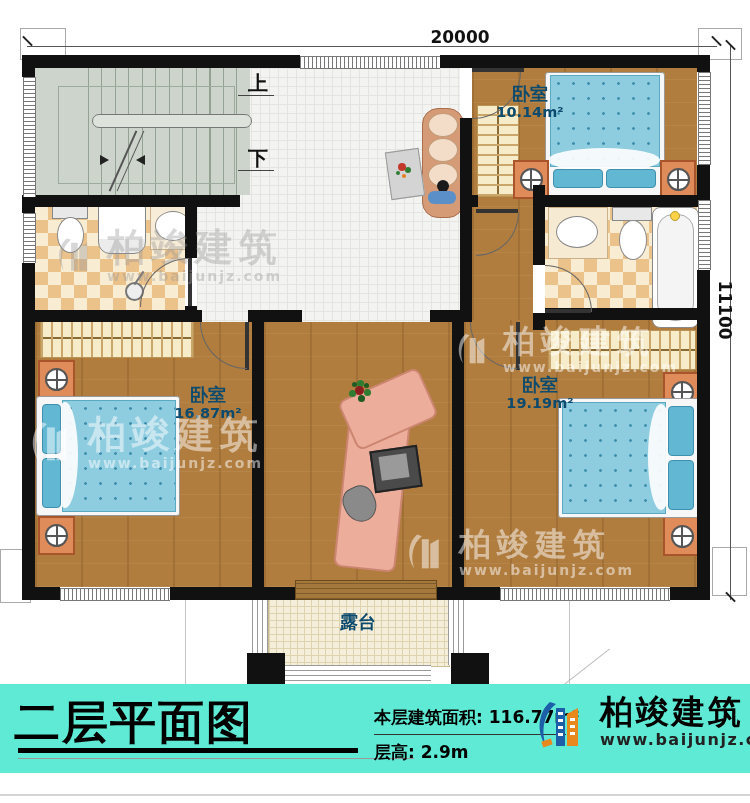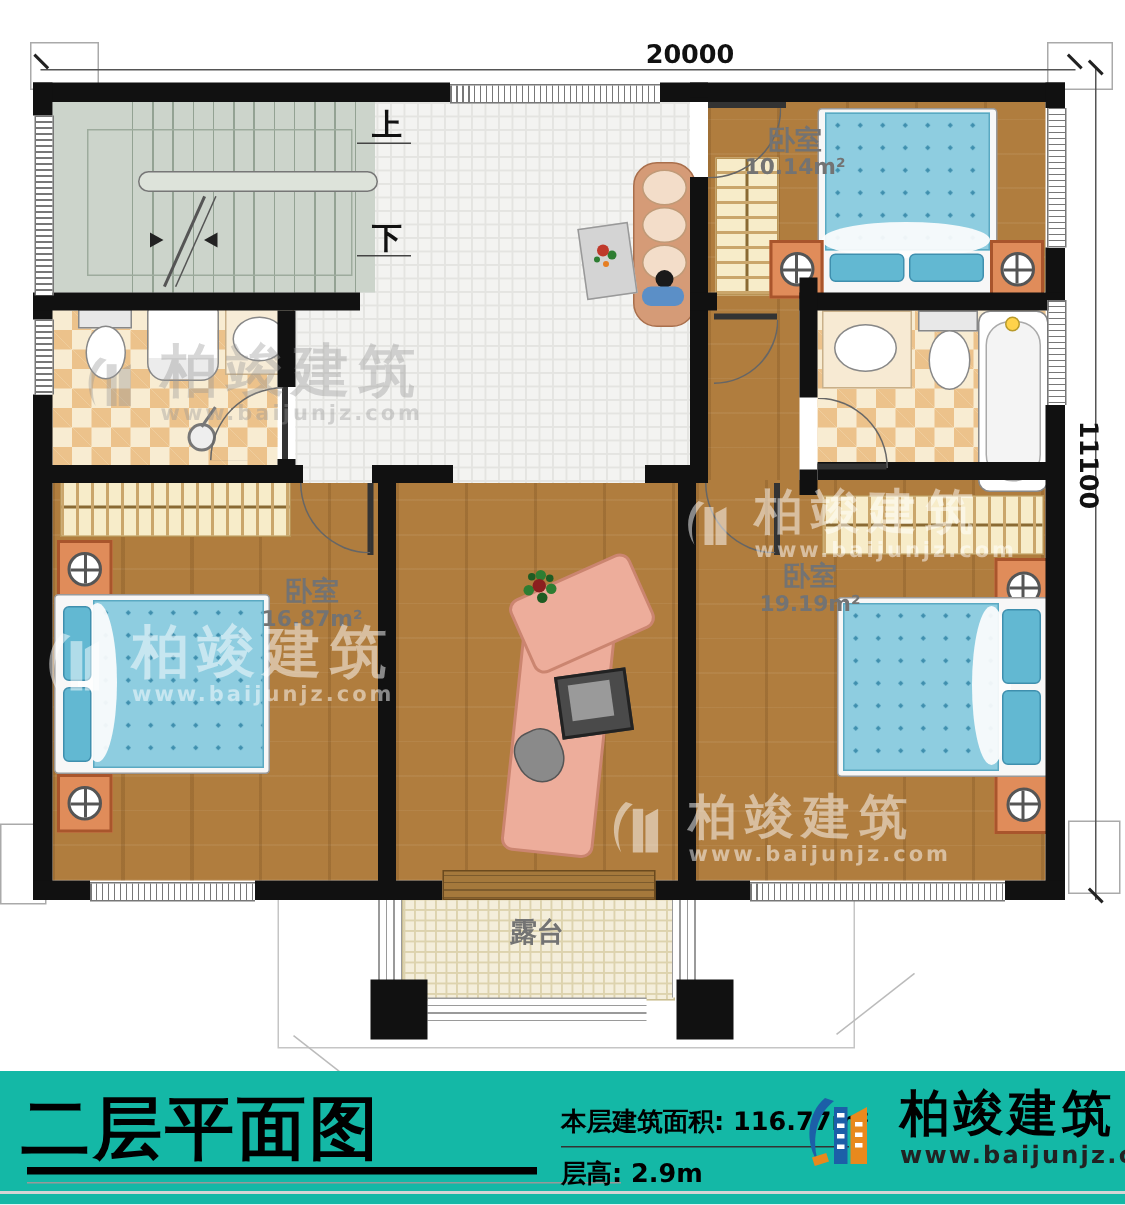--- a/index.html
+++ b/index.html
@@ -42,21 +42,21 @@
             linear-gradient(#8a6a33 0 0);background-size:100% 100%,100% 2px;
             background-position:0 0,0 center;background-repeat:repeat,no-repeat;}
   .wrobe.v{background-image:repeating-linear-gradient(0deg,#caa66b 0 2px,transparent 2px 10px),
             linear-gradient(#8a6a33 0 0);background-size:100% 100%,2px 100%;
             background-position:0 0,center 0;background-repeat:repeat,no-repeat;}
   .white-fix{background:#fff;border:1.5px solid #888;}
   
   .arc{position:absolute;border:1.5px solid #666;z-index:5;background:transparent;}
   .leaf{position:absolute;background:#333;z-index:5;}
   
-  .rlabel{position:absolute;text-align:center;color:#737373;font-weight:bold;line-height:1.12;z-index:6;}
+  .rlabel{position:absolute;text-align:center;color:#0c4a6e;font-weight:bold;line-height:1.12;z-index:6;}
   .rlabel .nm{font-size:18px;display:block;}
   .rlabel .ar{font-size:14.5px;display:block;}
   .updown{position:absolute;font-size:20px;font-weight:bold;color:#111;z-index:6;}
   
   .dimline{position:absolute;background:#555;z-index:6;}
   .tick{position:absolute;width:13px;height:2px;background:#222;transform:rotate(45deg);z-index:6;}
   .dimtext{position:absolute;font-size:17px;font-weight:bold;color:#111;z-index:6;}
   .cornerbox{position:absolute;background:#fff;border:1px solid #aaa;z-index:1;}
   
   .wm{position:absolute;display:flex;align-items:center;gap:8px;font-weight:bold;z-index:7;pointer-events:none;white-space:nowrap;}
@@ -64,21 +64,21 @@
   .wm .t1{font-size:38px;letter-spacing:6px;}
   .wm .t2{font-size:14px;letter-spacing:2px;margin-top:3px;}
   .wm.white{color:rgba(255,255,255,.5);}
   .wm.gray{color:rgba(150,150,150,.38);}
   
   .treads{position:absolute;background:repeating-linear-gradient(90deg,#93a293 0 1px,transparent 1px 13.5px);z-index:3;}
   .rail{position:absolute;background:#dde3da;border:1.5px solid #777;border-radius:7px;z-index:3;}
   .slash{position:absolute;background:#555;z-index:4;}
   .tri{position:absolute;width:0;height:0;z-index:4;}
   
-  #footer{position:absolute;left:0;top:714px;width:750px;height:89px;background:#14b8a6;z-index:8;}
+  #footer{position:absolute;left:0;top:684px;width:750px;height:89px;background:#5eead4;z-index:8;}
   .ftitle{position:absolute;left:14px;top:8px;font-size:46px;font-weight:bold;color:#000;letter-spacing:2px;}
   .fscale{position:absolute;left:268px;top:16px;font-size:38px;color:#000;}
   .fline1{position:absolute;left:18px;top:64px;width:340px;height:5px;background:#000;}
   .fline2{position:absolute;left:18px;top:74px;width:396px;height:1px;background:#999;}
   .finfo1{position:absolute;left:374px;top:22px;font-size:17px;font-weight:bold;color:#000;}
   .fdiv{position:absolute;left:374px;top:50px;width:192px;height:1px;background:#333;}
   .finfo2{position:absolute;left:374px;top:57px;font-size:17px;font-weight:bold;color:#000;}
   .flogo{position:absolute;left:534px;top:10px;display:flex;align-items:flex-start;gap:6px;}
   .fbrand{font-size:33px;font-weight:bold;color:#000;letter-spacing:3px;line-height:1.1;}
   .furl{font-size:16px;font-weight:bold;color:#222;letter-spacing:1.5px;}

